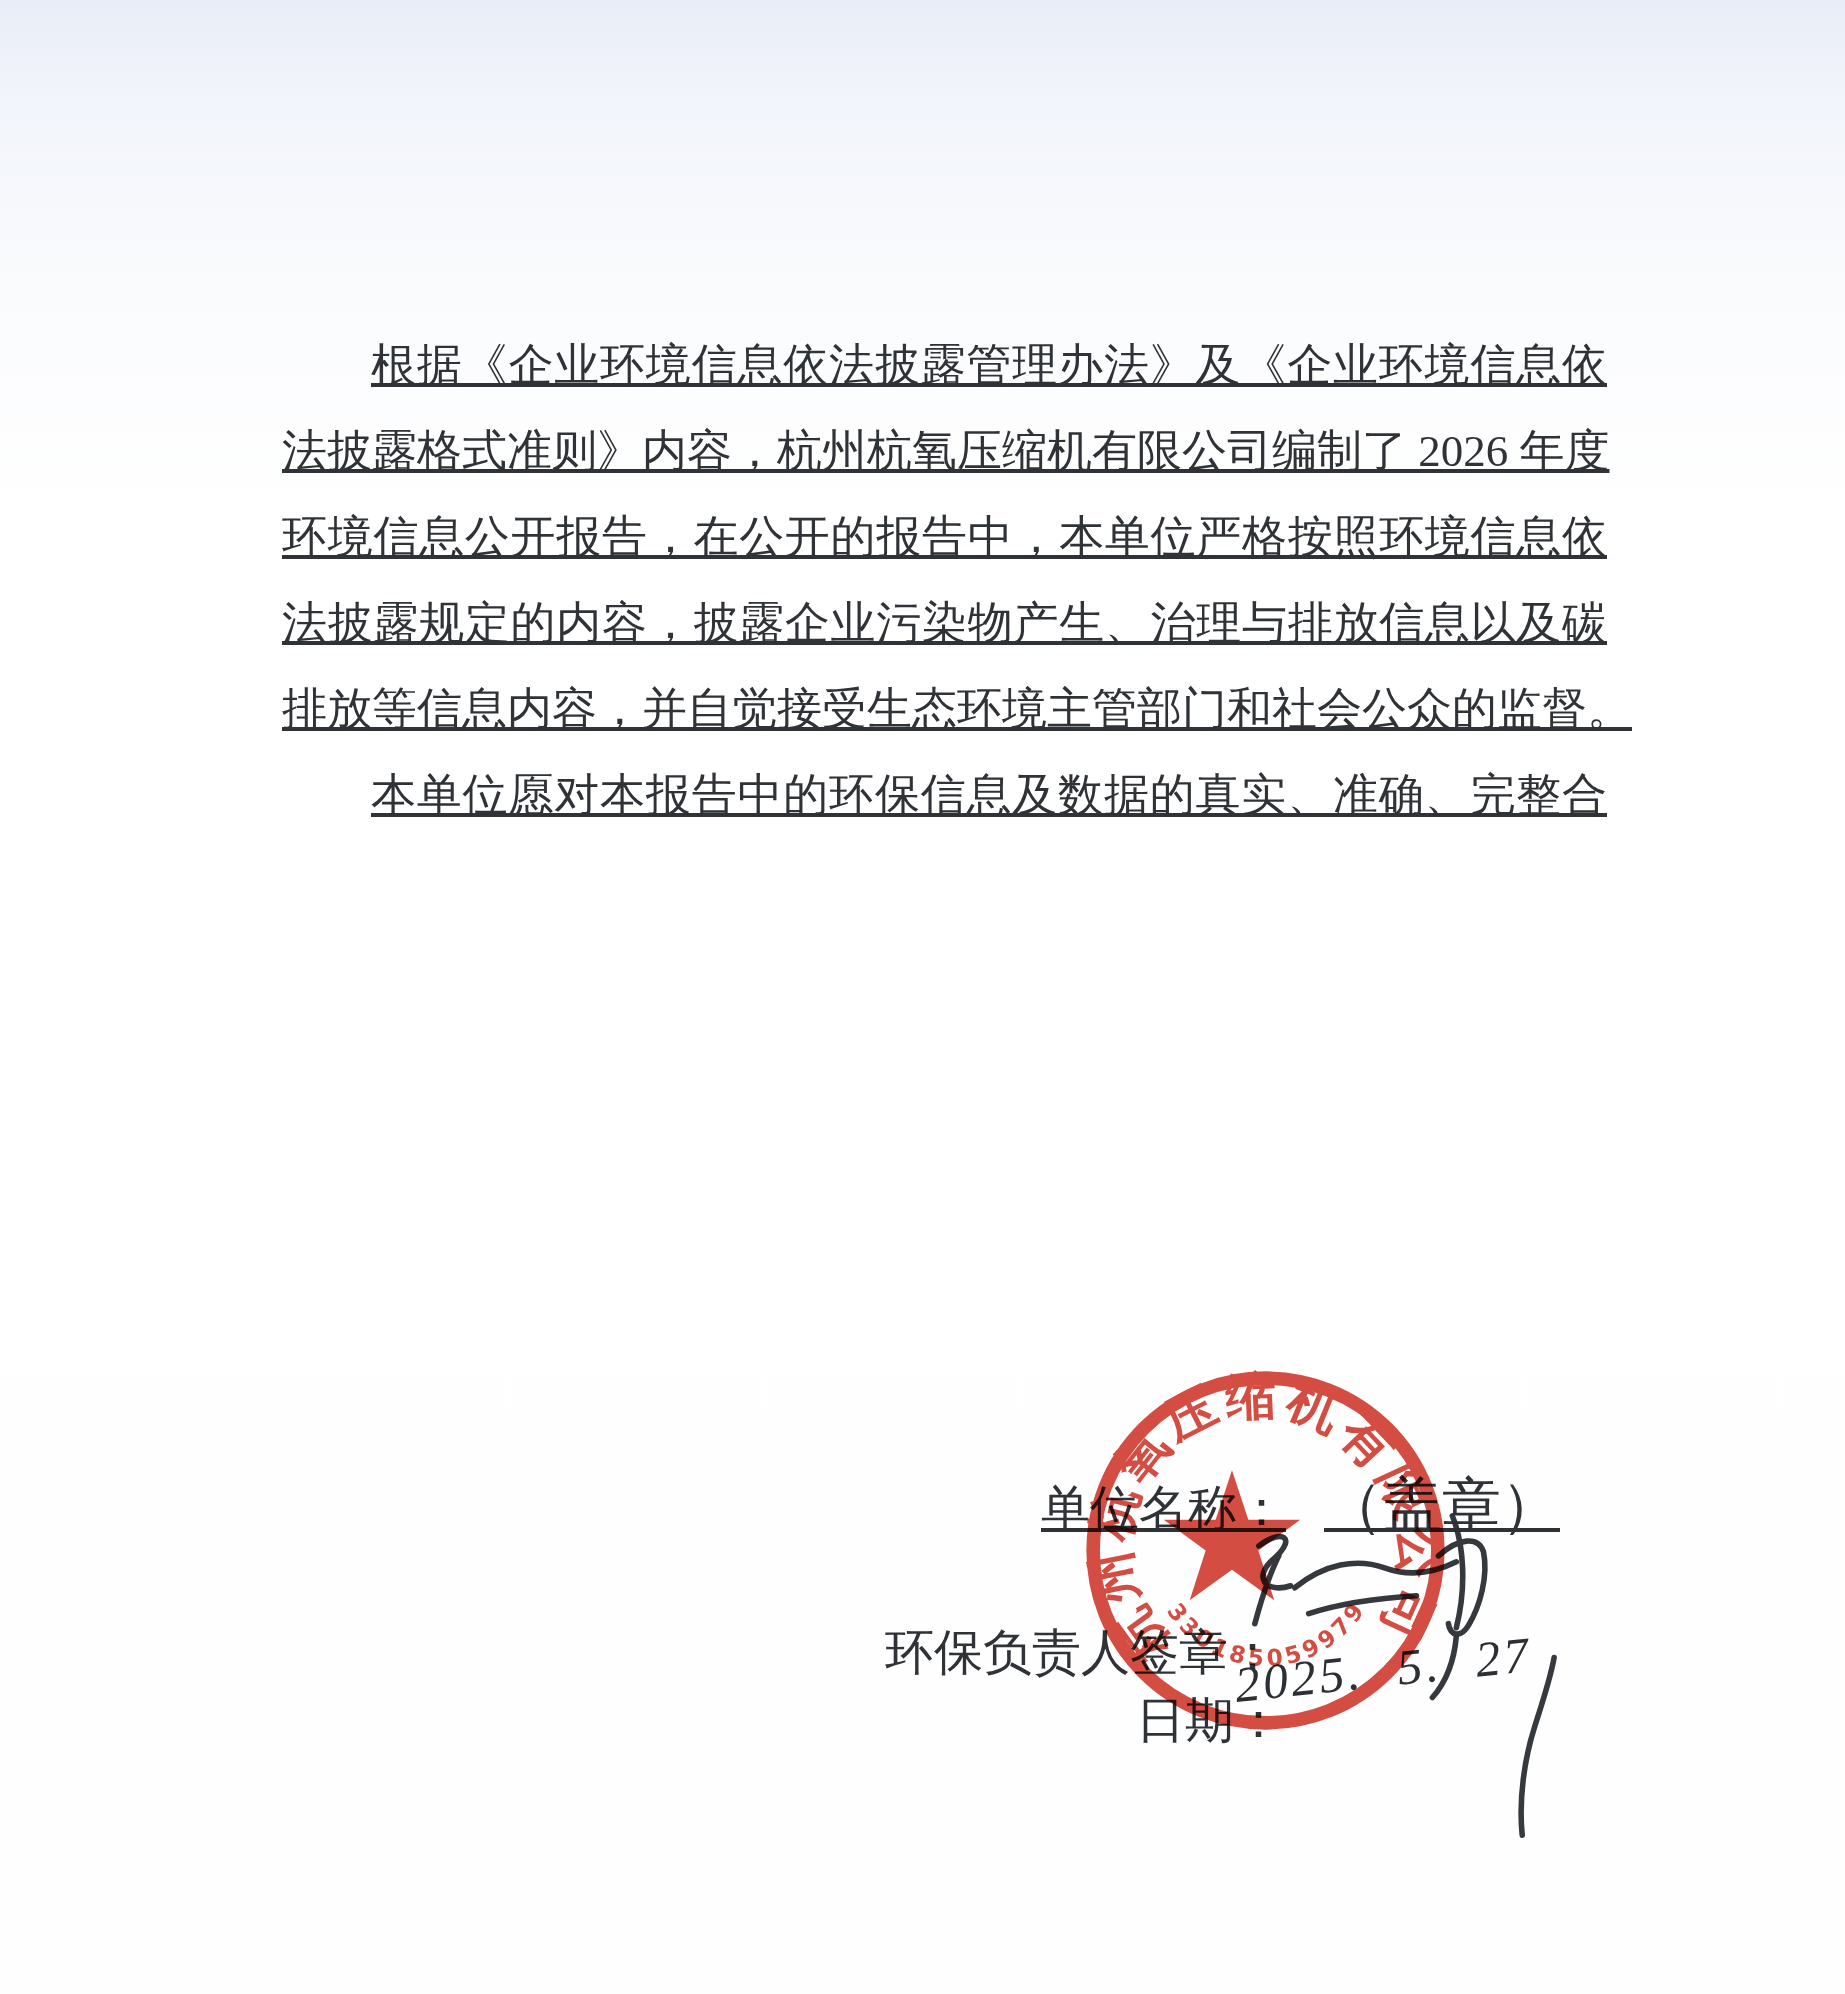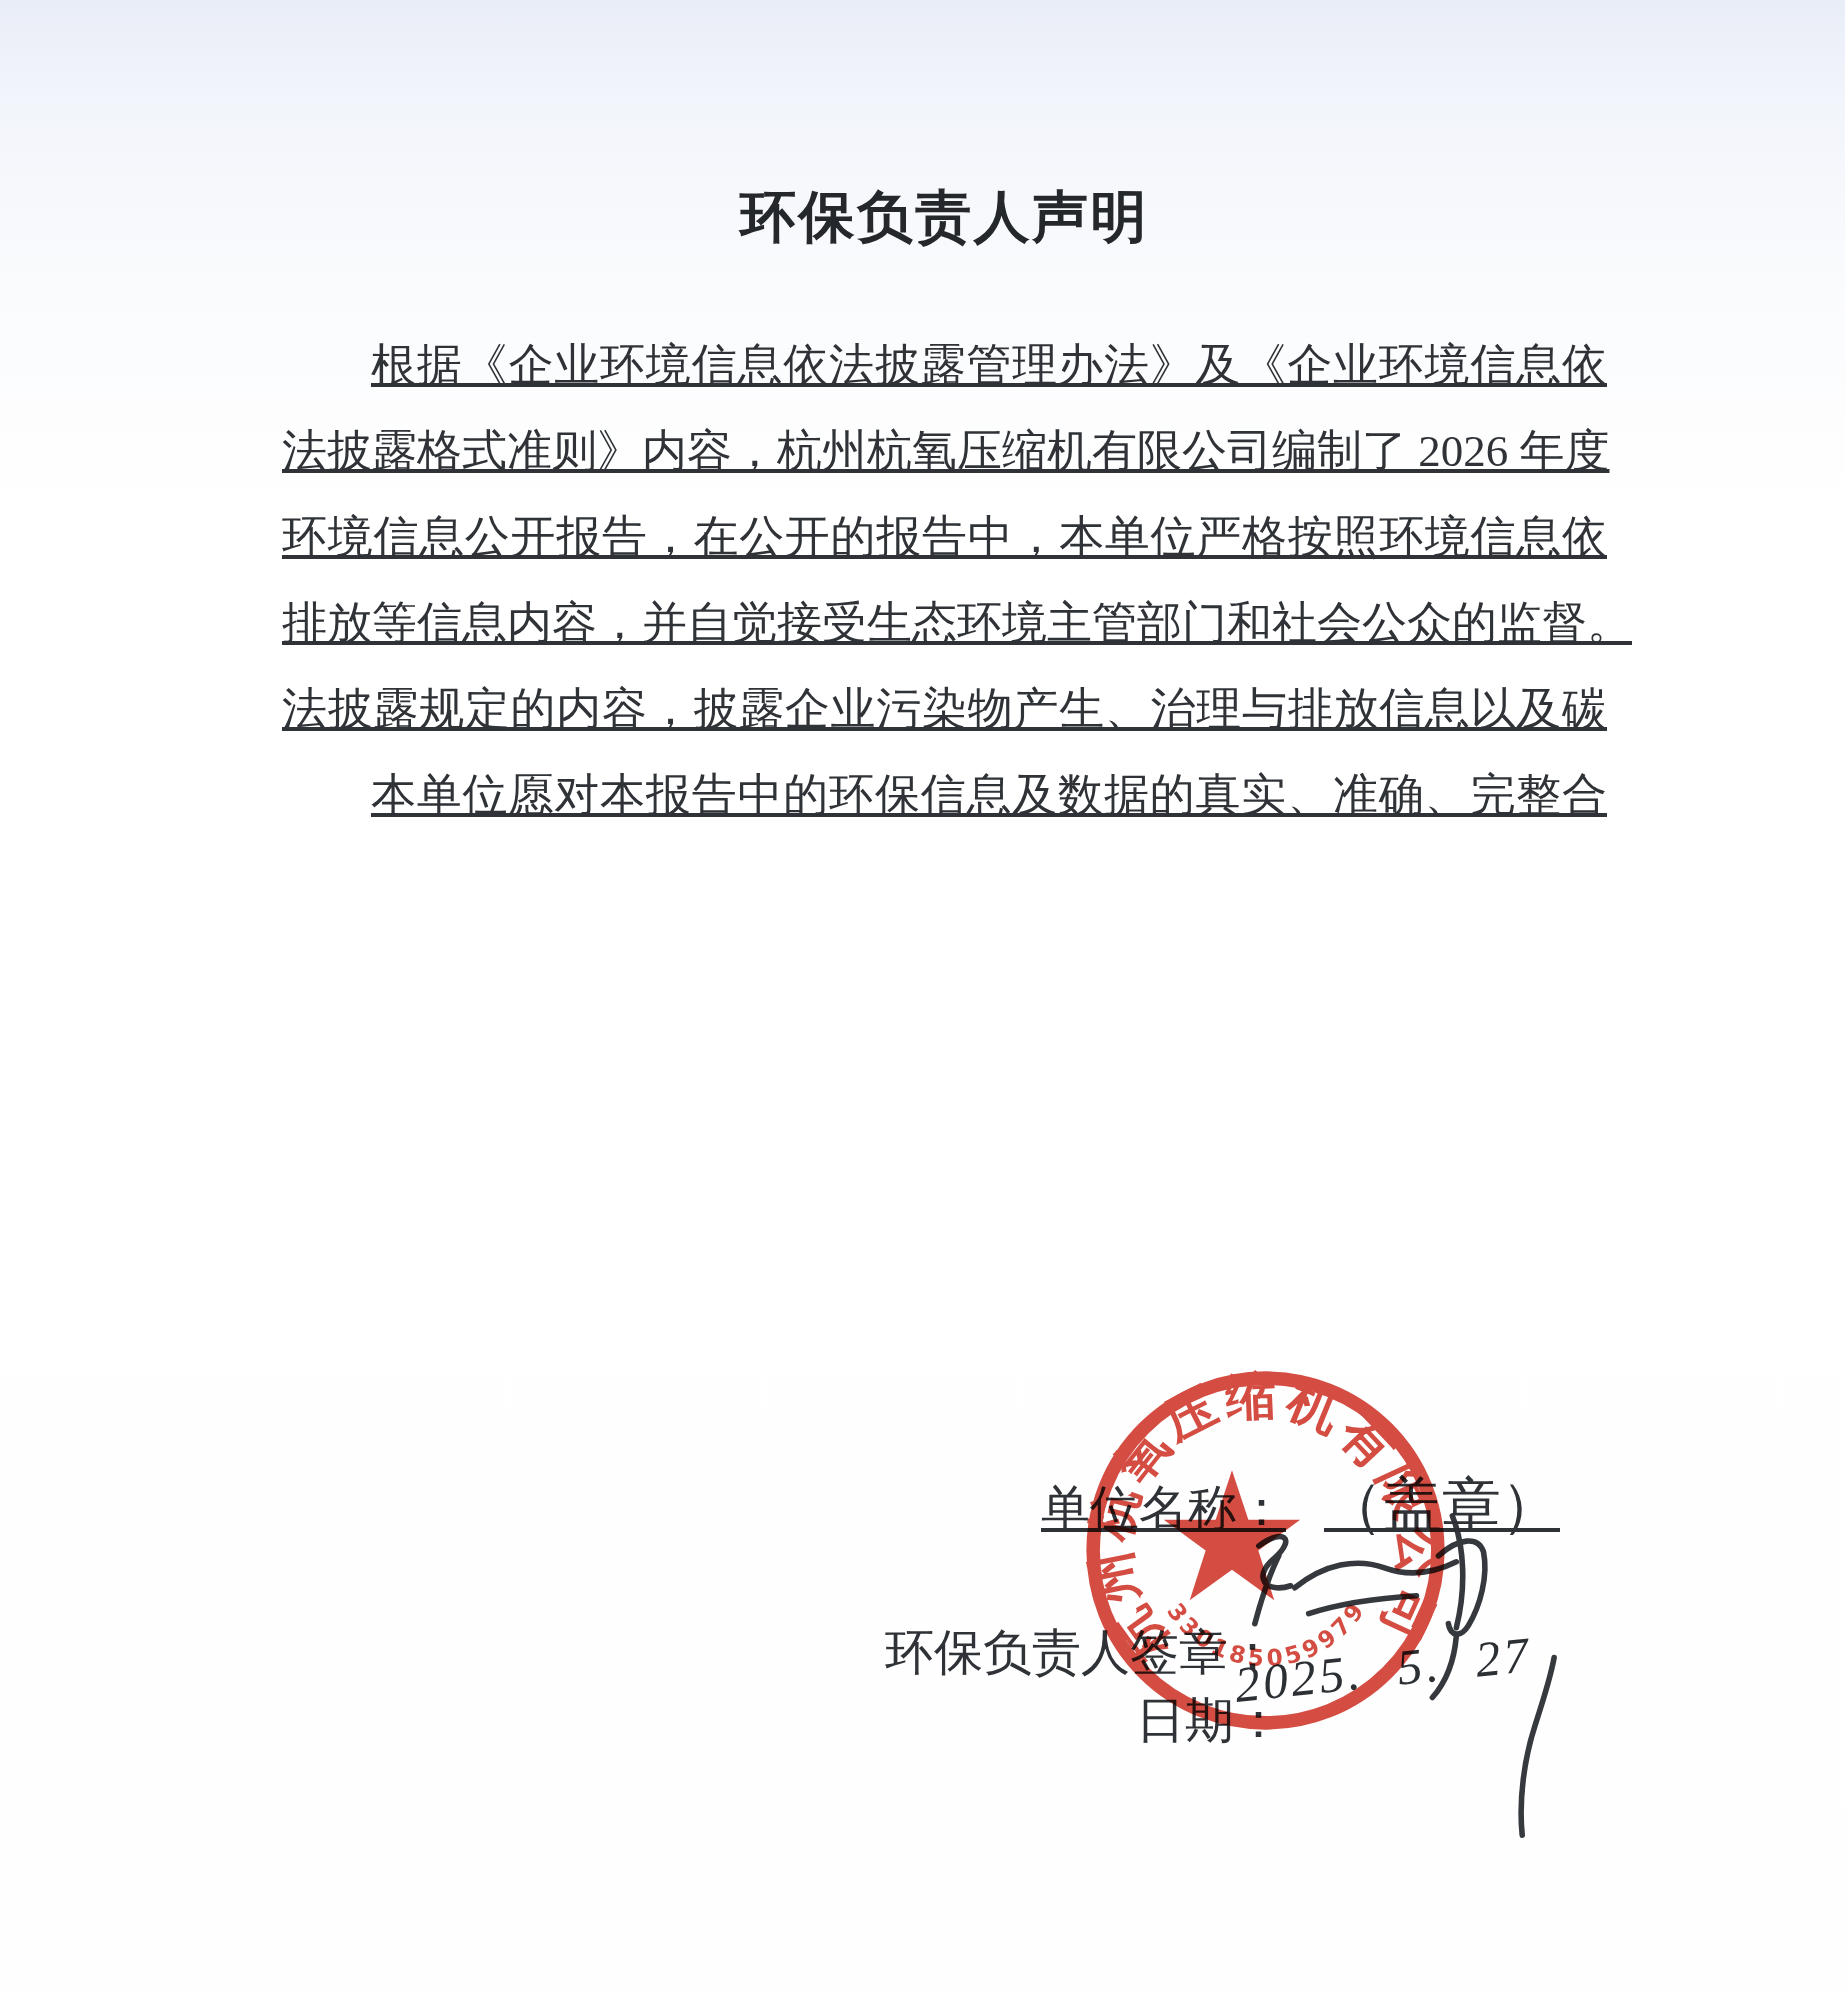--- a/index.html
+++ b/index.html
@@ -96,28 +96,27 @@
     font-weight: bold;
     font-size: 58px;
     letter-spacing: 10px;
   }
 </style>
 </head>
 <body>
 
 <div class="page">
 
-  <h1 class="title">环保负责人声明</h1>
 
   <div class="body-text">
     <p class="line indent">根据《企业环境信息依法披露管理办法》及《企业环境信息依</p>
     <p class="line">法披露格式准则》内容，杭州杭氧压缩机有限公司编制了 2026 年度</p>
     <p class="line">环境信息公开报告，在公开的报告中，本单位严格按照环境信息依</p>
+    <p class="line">法披露规定的内容，披露企业污染物产生、治理与排放信息以及碳</p>
     <p class="line">排放等信息内容，并自觉接受生态环境主管部门和社会公众的监督。</p>
-    <p class="line">法披露规定的内容，披露企业污染物产生、治理与排放信息以及碳</p>
     <p class="line indent">本单位愿对本报告中的环保信息及数据的真实、准确、完整合</p>
   </div>
 
   <div class="label unit-label">
     <span>单位名称：</span><span class="hint">（盖章）</span>
   </div>
 
   <div class="label resp-label">环保负责人签章：</div>
 
   <div class="label date-label">日期：</div>

